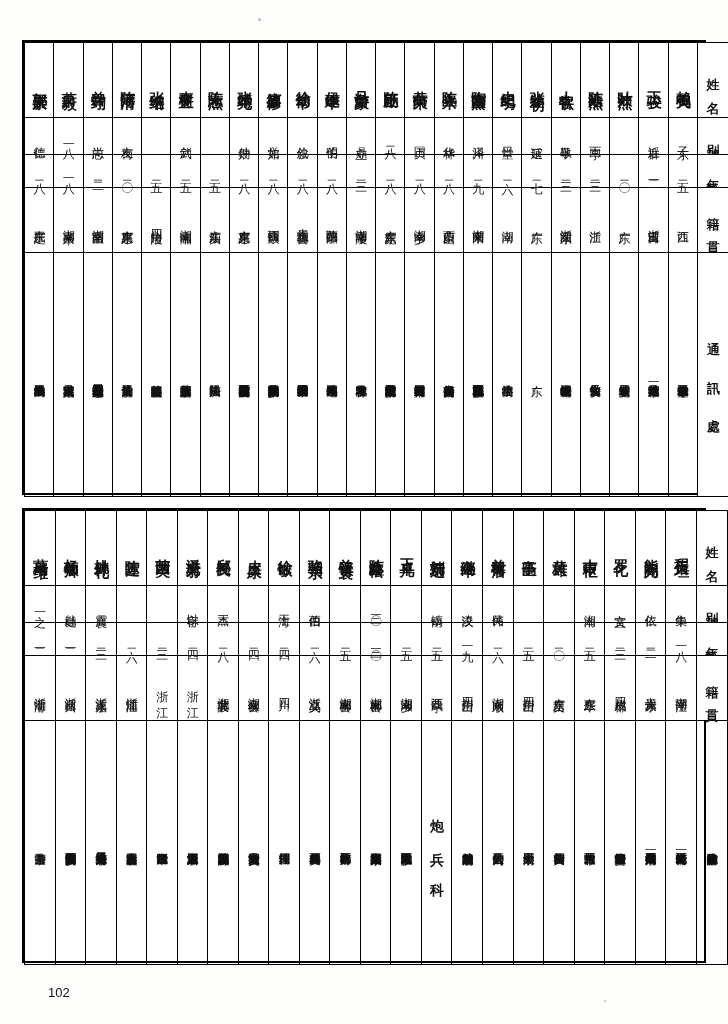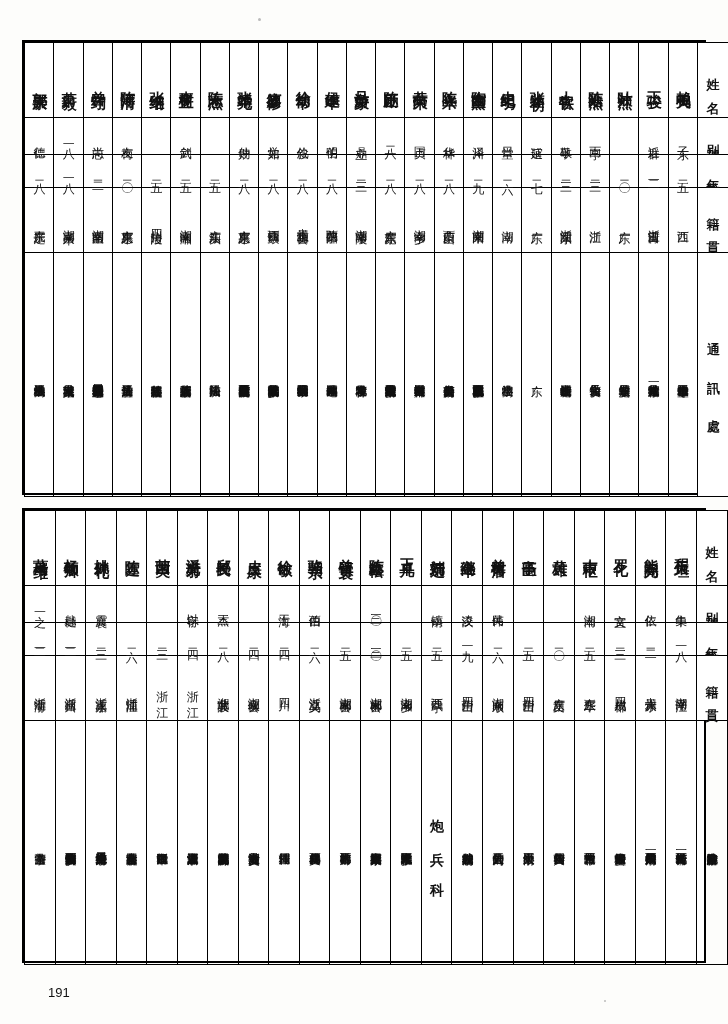--- a/index.html
+++ b/index.html
@@ -824,17 +824,17 @@
               <span class="v">广东番禺县新造沙路炮台本部</span>
             </td>
             <td class="r-addr hdrcell addrhdr" style="width: 30px;">
               <span class="v">通 訊 處</span>
             </td>
           </tr>
     </tbody>
       </table>
   </div>
 
-  <div class="pagenum">191</div>
+  <div class="pagenum">102</div>
 
   <div class="speck" style="left:258px;top:18px;width:3px;height:3px;"></div>
   <div class="speck" style="left:604px;top:1000px;width:2px;height:2px;"></div>
 </div>
 
 </body></html>

